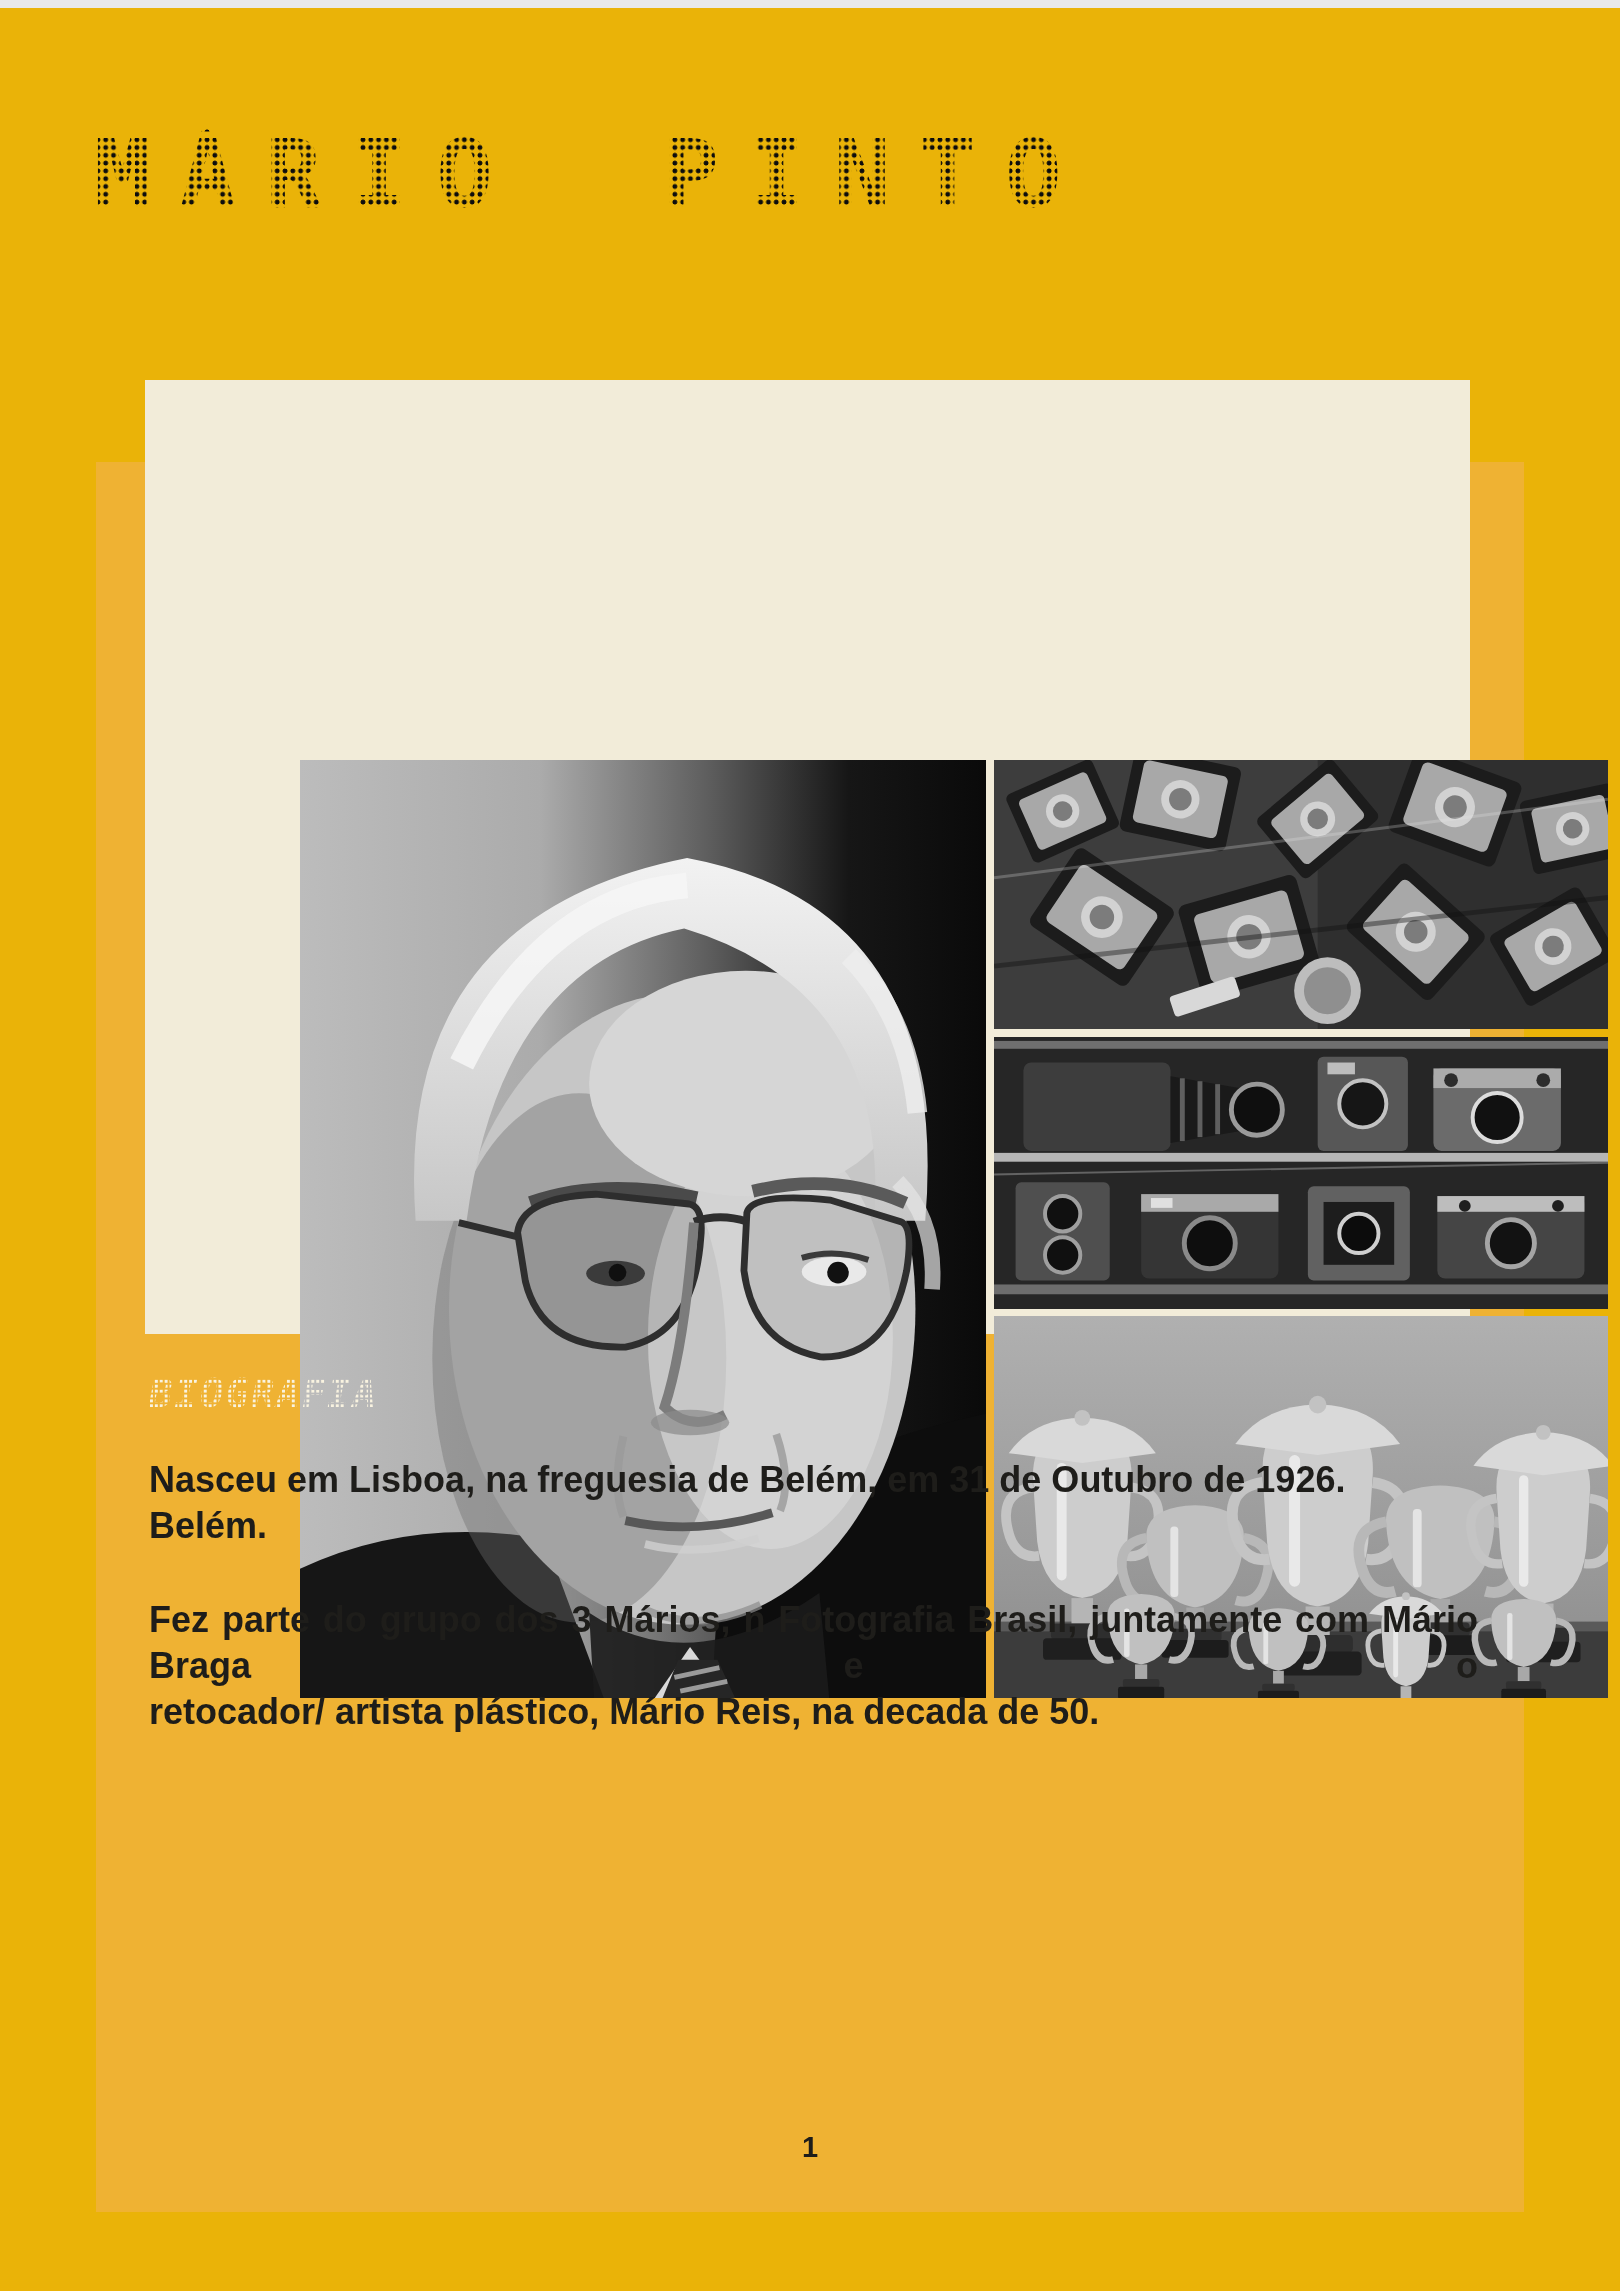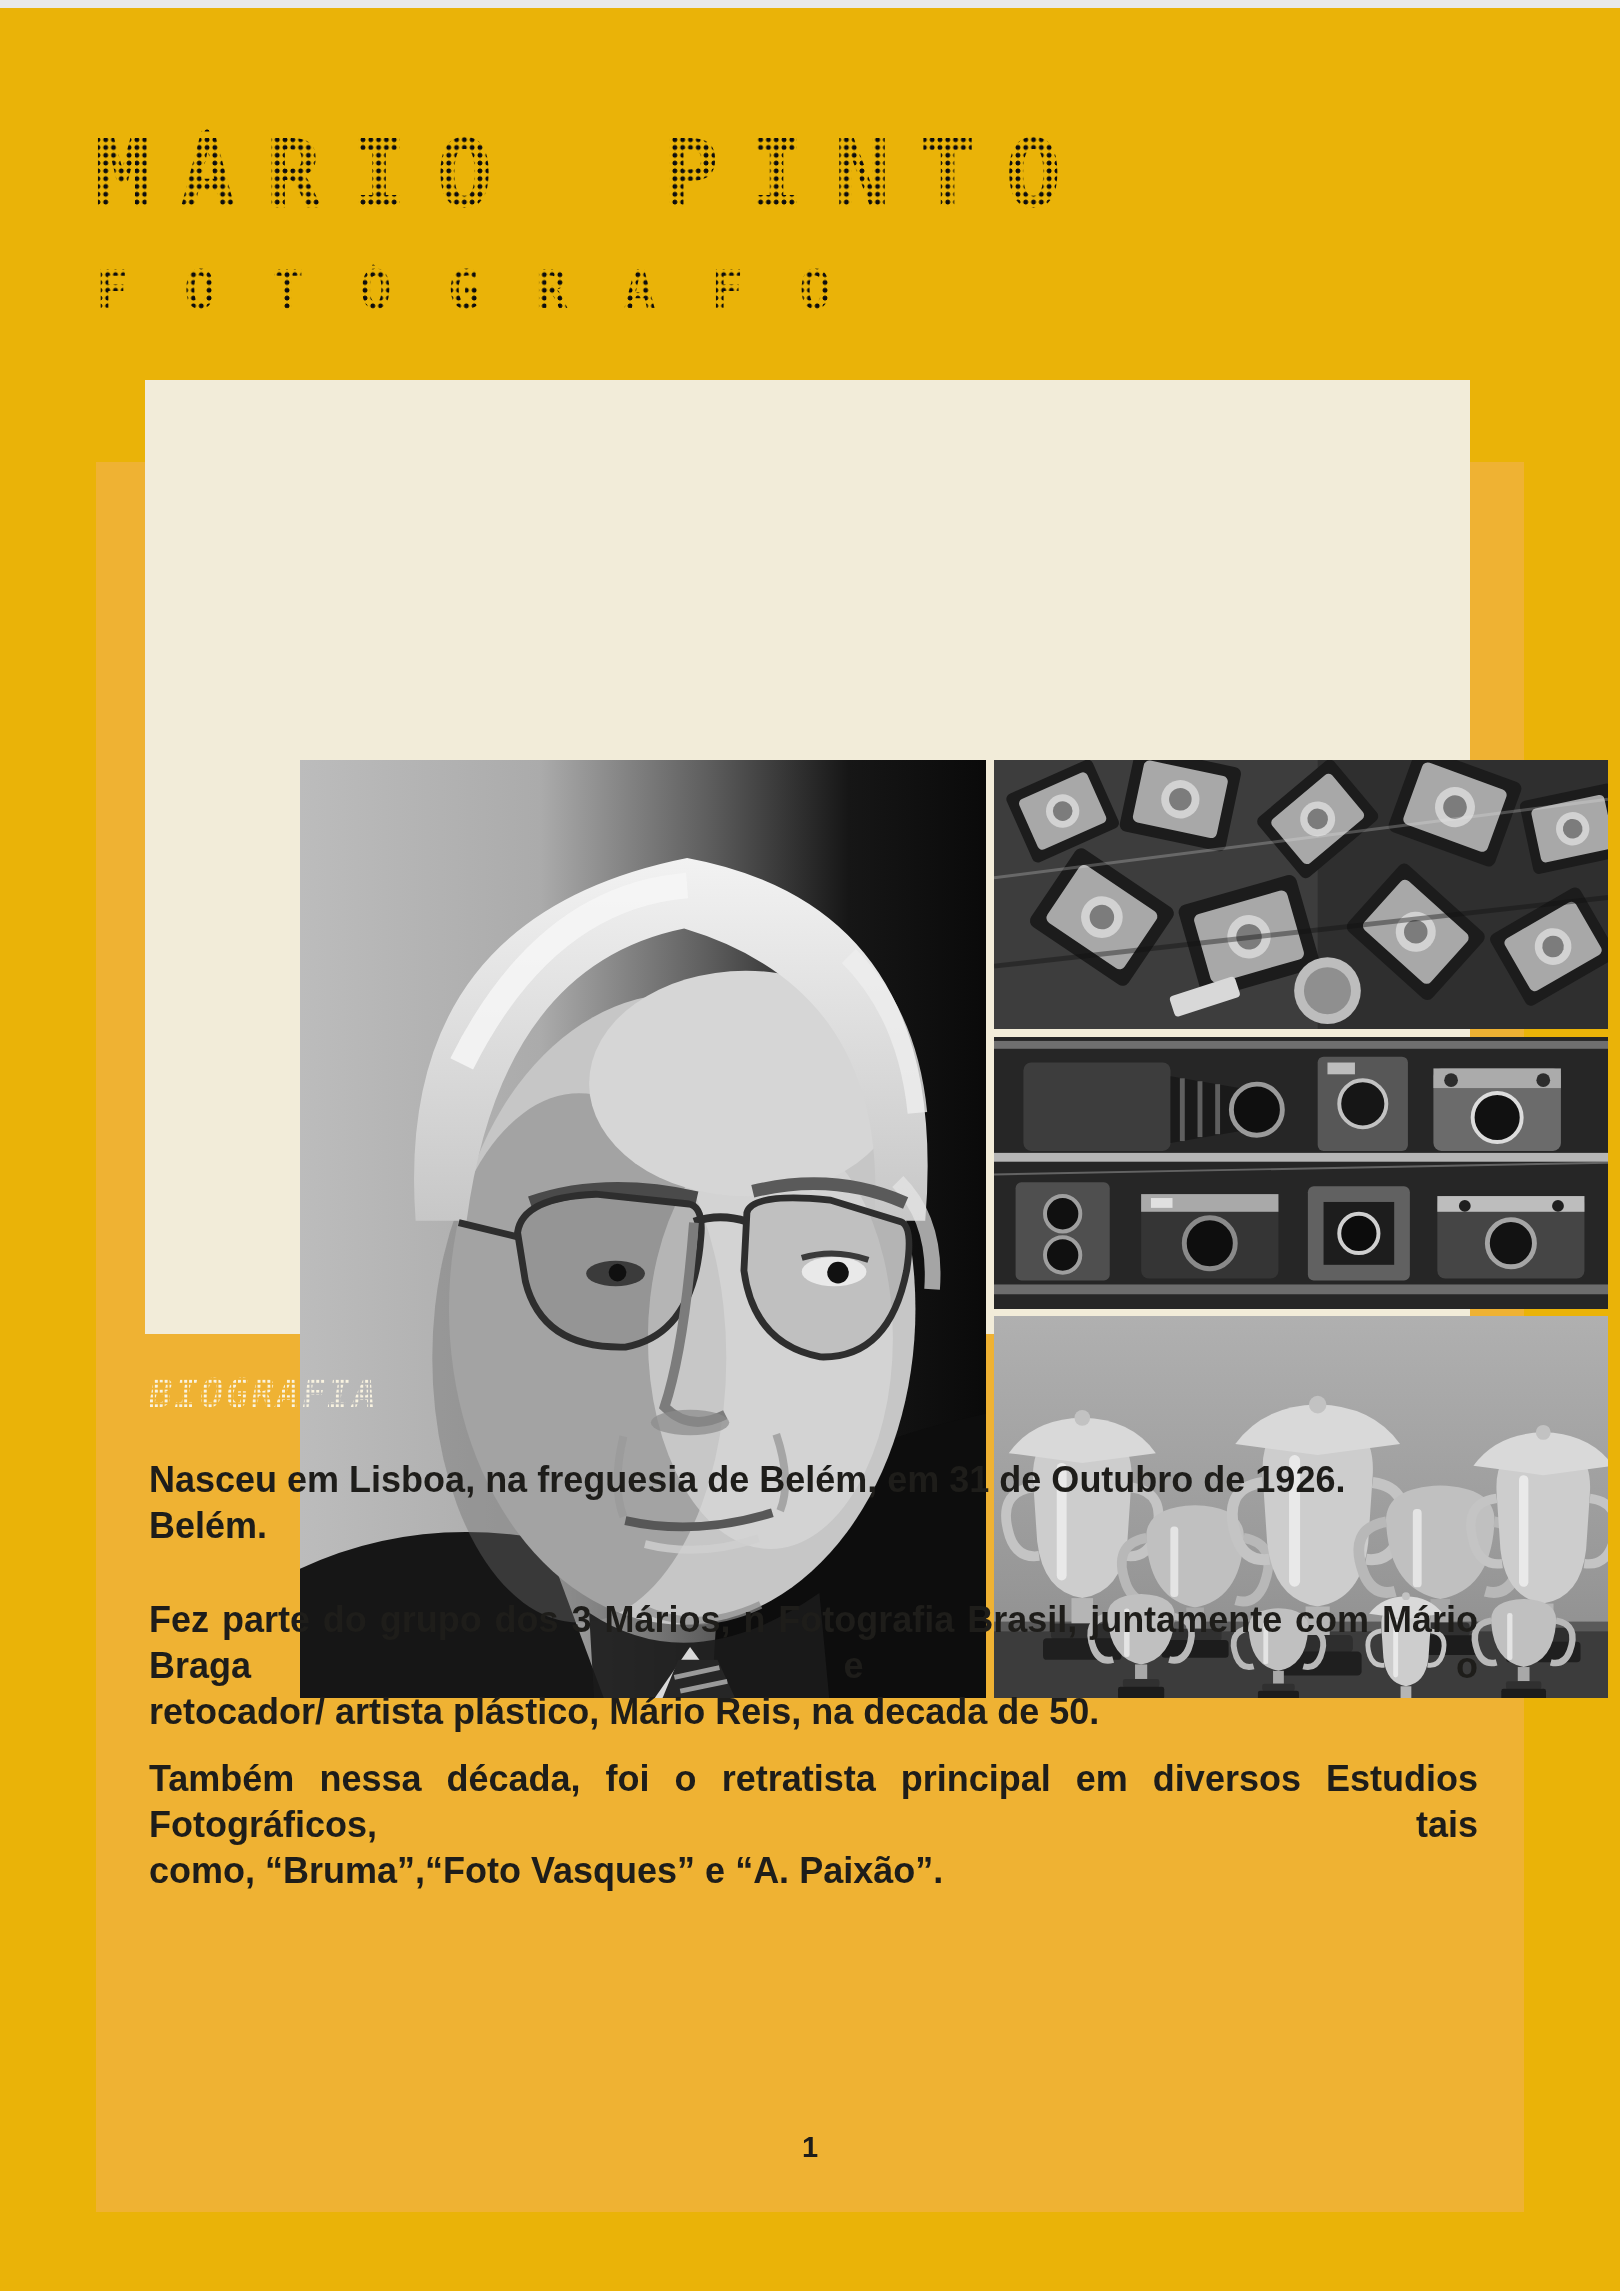--- a/index.html
+++ b/index.html
@@ -70,21 +70,20 @@
     position:absolute;left:96px;top:2125px;width:1428px;text-align:center;
     color:var(--text-dark,#1E1D1A);font-size:29px;font-weight:bold;line-height:1;
   }
 </style>
 </head>
 <body>
 
 <div class="page">
 
   <div class="dot dot-black title">MÁRIO PINTO</div>
-  <div class="dot dot-black subtitle">FOTÓGRAFO</div>
 
   <div class="orange-block"></div>
 
   <div class="photo-frame">
 
     <div class="photo photo-portrait" role="img" aria-label="Retrato a preto e branco de Mário Pinto">
       <svg viewBox="0 0 700 957" preserveAspectRatio="none" aria-hidden="true">
         <defs>
           <linearGradient id="pbg" x1="0" y1="0" x2="1" y2="0">
             <stop offset="0" stop-color="#bcbcbc"></stop>
@@ -282,22 +281,18 @@
 
   <div class="bio-text">
       <div class="para">
         <div class="line">Nasceu em Lisboa, na freguesia de Belém, em 31 de Outubro de 1926.</div>
         <div class="line">Belém.</div>
       </div>
       <div class="para gap-big">
         <div class="line fill">Fez parte do grupo dos 3 Mários, n Fotografia Brasil, juntamente com Mário Braga e o</div>
         <div class="line">retocador/ artista plástico, Mário Reis, na decada de 50.</div>
       </div>
-      <div class="para gap-small">
-        <div class="line fill">Também nessa década, foi o retratista principal em diversos Estudios Fotográficos, tais</div>
-        <div class="line">como, “Bruma”,“Foto Vasques” e “A. Paixão”.</div>
-      </div>
     </div>
 
   <div class="page-number">1</div>
 
 </div>
 
 
 </body></html>

